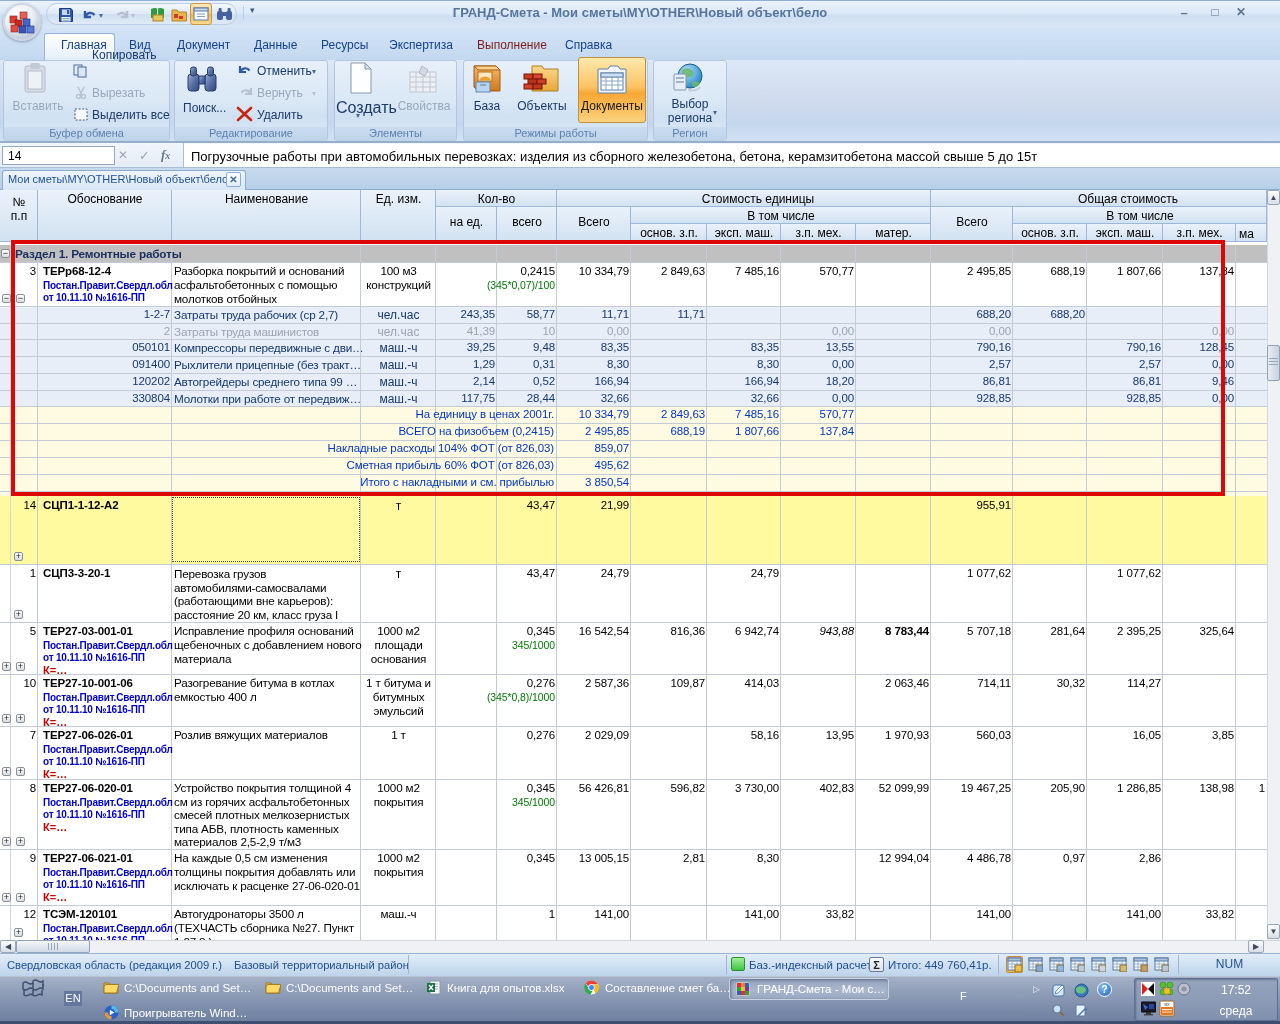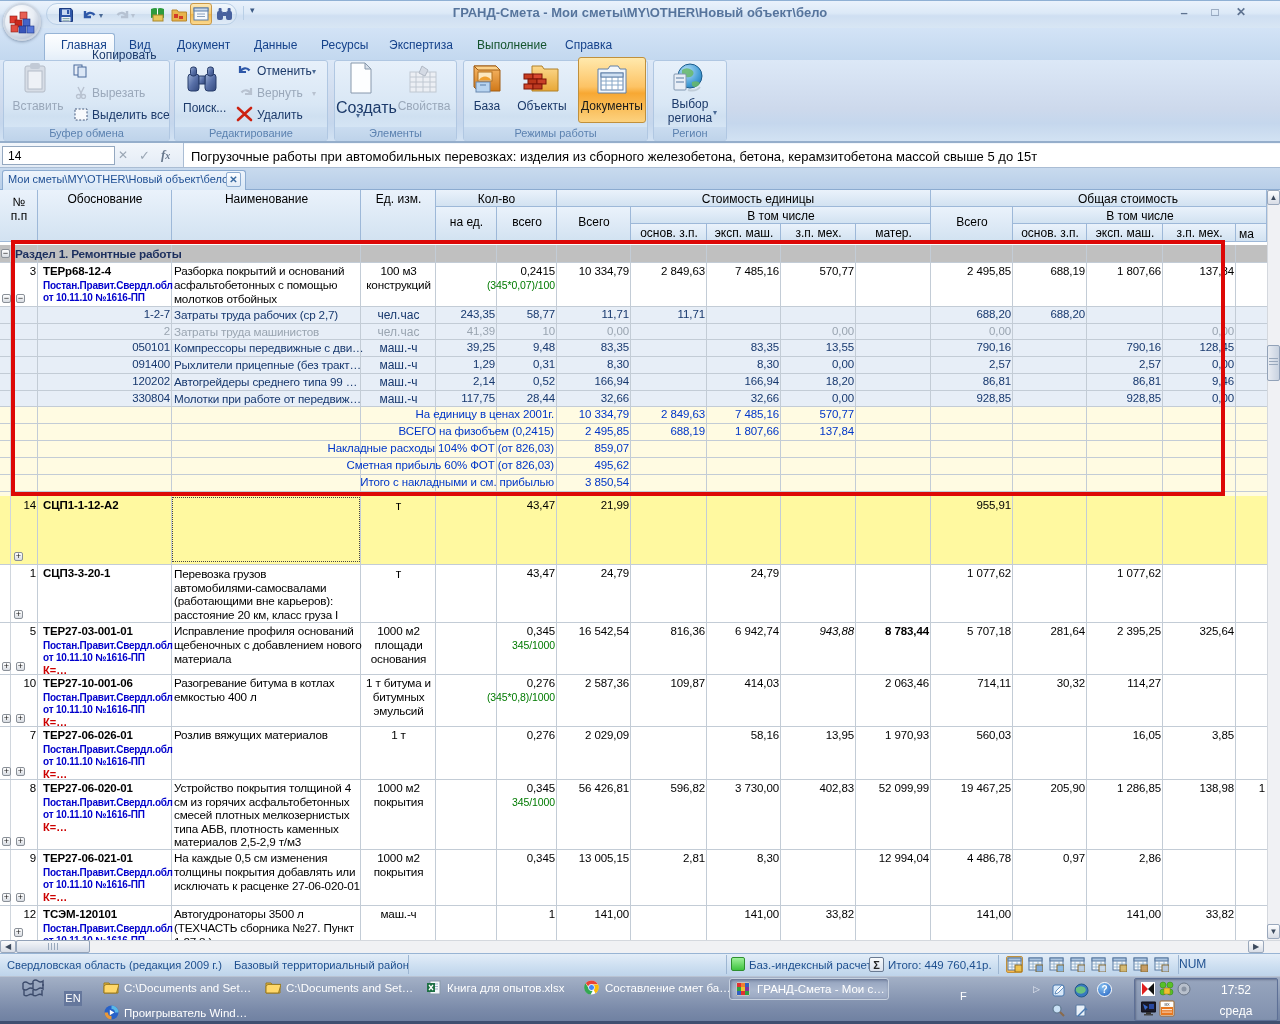--- a/index.html
+++ b/index.html
@@ -89,21 +89,21 @@
     </svg>
 
 <div class="abs" style="left:0;top:28px;width:1280px;height:32px;background:linear-gradient(#d3e3f6,#c3d8ef);"></div>
 <div class="abs" style="left:44px;top:33px;width:71px;height:27px;background:linear-gradient(#fdfeff,#f0f6fc 60%,#e4eef9);border:1px solid #96b4d6;border-bottom:none;border-radius:3px 3px 0 0;"></div>
 <div class="abs" style="left:61px;top:38px;font-size:12px;color:#15428b;font-weight:normal;">Главная</div>
 <div class="abs" style="left:129px;top:38px;font-size:12px;color:#15428b;font-weight:normal;">Вид</div>
 <div class="abs" style="left:177px;top:38px;font-size:12px;color:#15428b;font-weight:normal;">Документ</div>
 <div class="abs" style="left:254px;top:38px;font-size:12px;color:#15428b;font-weight:normal;">Данные</div>
 <div class="abs" style="left:321px;top:38px;font-size:12px;color:#15428b;font-weight:normal;">Ресурсы</div>
 <div class="abs" style="left:389px;top:38px;font-size:12px;color:#15428b;font-weight:normal;">Экспертиза</div>
-<div class="abs" style="left:477px;top:38px;font-size:12px;color:#14532d;font-weight:normal;">Выполнение</div>
+<div class="abs" style="left:477px;top:38px;font-size:12px;color:#7f1d1d;font-weight:normal;">Выполнение</div>
 <div class="abs" style="left:565px;top:38px;font-size:12px;color:#15428b;font-weight:normal;">Справка</div>
 
 <div class="abs" style="left:0;top:60px;width:1280px;height:83px;background:linear-gradient(#dcE8f7,#cdd9ec 60%,#c5d7ed 78%,#d2e2f3);border-bottom:2px solid #95aecb;"></div>
 <div class="abs" style="left:3px;top:60px;width:167px;height:81px;background:linear-gradient(#e7f0fa,#d9e7f5 55%,#cfe0f1 70%,#dcebf8);border:1px solid #b0c7e2;border-radius:3px;"></div>
 <div class="abs" style="left:4px;top:127px;width:165px;height:14px;background:linear-gradient(#cadcf0,#bed3ea);border-radius:0 0 3px 3px;text-align:center;font-size:11px;color:#5c82b0;line-height:13px;">Буфер обмена</div>
 <div class="abs" style="left:174px;top:60px;width:154px;height:81px;background:linear-gradient(#e7f0fa,#d9e7f5 55%,#cfe0f1 70%,#dcebf8);border:1px solid #b0c7e2;border-radius:3px;"></div>
 <div class="abs" style="left:175px;top:127px;width:152px;height:14px;background:linear-gradient(#cadcf0,#bed3ea);border-radius:0 0 3px 3px;text-align:center;font-size:11px;color:#5c82b0;line-height:13px;">Редактирование</div>
 <div class="abs" style="left:334px;top:60px;width:123px;height:81px;background:linear-gradient(#e7f0fa,#d9e7f5 55%,#cfe0f1 70%,#dcebf8);border:1px solid #b0c7e2;border-radius:3px;"></div>
 <div class="abs" style="left:335px;top:127px;width:121px;height:14px;background:linear-gradient(#cadcf0,#bed3ea);border-radius:0 0 3px 3px;text-align:center;font-size:11px;color:#5c82b0;line-height:13px;">Элементы</div>
 <div class="abs" style="left:463px;top:60px;width:185px;height:81px;background:linear-gradient(#e7f0fa,#d9e7f5 55%,#cfe0f1 70%,#dcebf8);border:1px solid #b0c7e2;border-radius:3px;"></div>
@@ -668,21 +668,21 @@
       <rect x="8" y="8" width="7" height="7" fill="#c89858" stroke="#806020" opacity="0.9"></rect>
     </svg>
 <svg class="abs" style="left:1154px;top:957px" width="15" height="15" viewBox="0 0 15 15">
       <rect x="1" y="1" width="13" height="12" fill="#f4f8fc" stroke="#5878a0"></rect>
       <rect x="1" y="1" width="13" height="3" fill="#aac4e0" stroke="#5878a0"></rect>
       <path d="M1 7 h13 M1 10 h13 M5 4 v9 M10 4 v9" stroke="#88a8c8" stroke-width="0.8"></path>
       <rect x="8" y="8" width="7" height="7" fill="#b8c8dc" stroke="#806020" opacity="0.9"></rect>
     </svg>
 
 <div class="abs" style="left:1178px;top:955px;width:1px;height:19px;background:#9db6d2;"></div>
-<div class="abs" style="left:1179px;top:955px;width:101px;height:19px;font-size:12px;color:#1e4f8f;line-height:19px;">NUM</div>
+<div class="abs" style="left:1179px;top:955px;width:101px;height:19px;text-align:center;font-size:12px;color:#1e4f8f;line-height:19px;">NUM</div>
 
 <div class="abs" style="left:0;top:976px;width:1280px;height:48px;background:linear-gradient(#a3b0c6,#8b9ab5 40%,#7a8aa9 70%,#6d7fa0);border-top:1px solid #b9c3d3;"></div>
 <div class="abs" style="left:0;top:1021px;width:1280px;height:3px;background:#3f4f70;"></div>
 
 <svg class="abs" style="left:22px;top:979px" width="22" height="18" viewBox="0 0 22 18">
       <g fill="none" stroke="#3d4c6c" stroke-width="1.4">
         <path d="M1 4 q2.5 -2 5 0 q2.5 2 5 0 l0 -2 M11 2 q2.5 -2 5 0 q2.5 2 5 0 l0 5"></path>
         <path d="M1 4 l0 6 q2.5 2 5 0 q2.5 -2 5 0 l0 -6 M11 10 q2.5 2 5 0 q2.5 -2 5 0 l0 -5"></path>
         <path d="M2 11 l0 5 q2 1.5 4.5 0 q2.5 -1.5 4.5 0 l0 -5 M11 16 q2 1.5 4.5 0 q2.5 -1.5 4.5 0 l0 -5"></path>
       </g>

